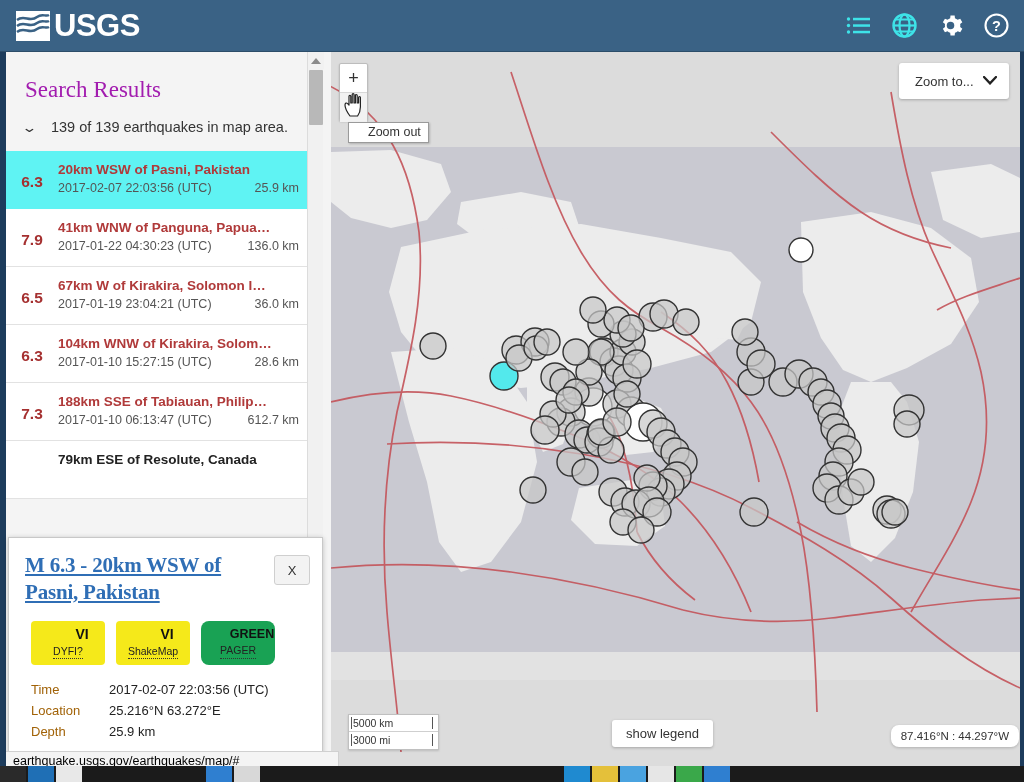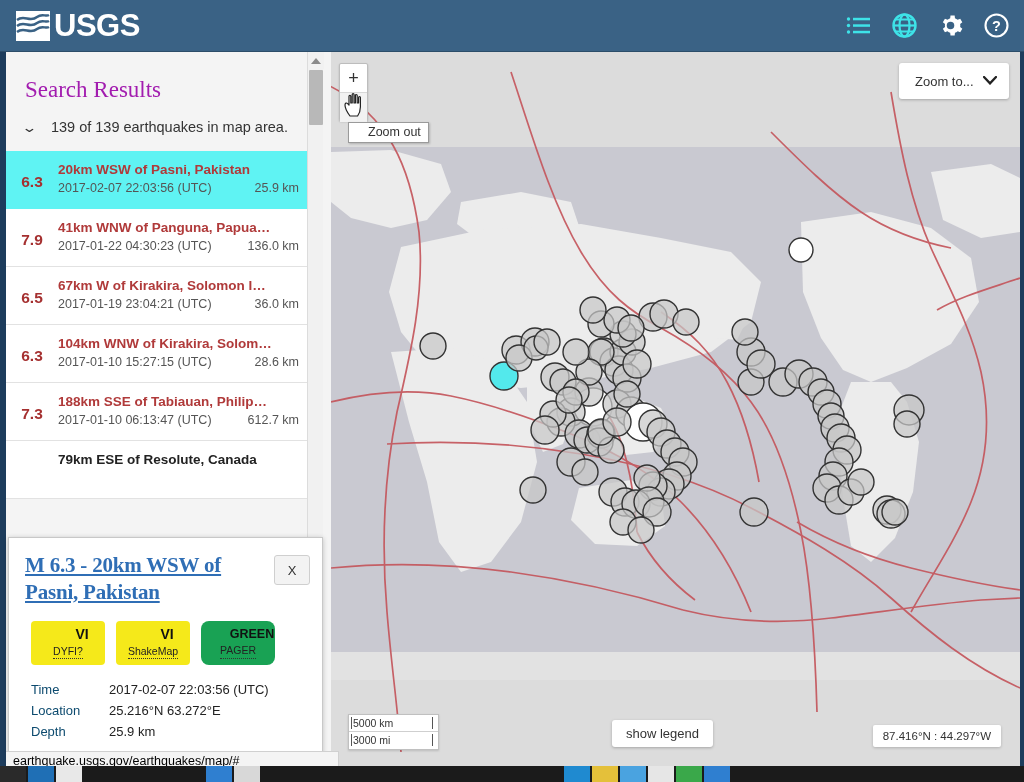--- a/index.html
+++ b/index.html
@@ -116,21 +116,21 @@
   .badge.yellow { background:#f5e91a; }
   .badge.green  { background:#19a254;border-radius:8px; }
   .badge-top { font-size:14px; font-weight:bold; color:#111111; line-height:1.1;margin-left:28px; }
   .badge.green .badge-top { font-size:12.5px; }
   .badge-sub {
     font-size:10.5px; color:#222222; margin-top:2px;
     border-bottom:1px dotted #333; line-height:1.3;
   }
   .detail-rows { padding:17px 0 0 22px; }
   .drow { display:flex; font-size:13px; margin-bottom:6px; }
-  .dlabel { width:78px; flex:none; color:#0c4a6e; }
+  .dlabel { width:78px; flex:none; color:#a16207; }
   .dvalue { color:#222222; }
 
   
   .map {
     position:absolute; left:331px; top:52px; width:689px; height:714px;
     background:#dcdcdc; overflow:hidden;
   }
   .map-canvas { position:absolute; left:0; top:0; width:689px; height:714px; }
   .map-ocean { position:absolute; left:0; top:95px; width:689px; height:532px; background:#c9c9d1; }
 
@@ -172,22 +172,22 @@
     content:""; position:absolute; width:1px; background:#555; height:12px; top:2px;
   }
   .scale-line:before { left:2px; }
   .scale-line:after  { right:5px; }
   .show-legend {
     position:absolute; left:281px; bottom:19px; background:#ffffff;
     border-radius:3px; box-shadow:0 1px 3px rgba(0,0,0,0.25);
     padding:6px 14px; font-size:13px; color:#333333; cursor:pointer;
   }
   .coords {
-    position:absolute; right:19px; bottom:19px; background:#ffffff;
-    border-radius:2px; box-shadow:0 1px 3px rgba(0,0,0,0.2);
+    position:absolute; right:1px; bottom:19px; background:#ffffff;
+    border-radius:8px; box-shadow:0 1px 3px rgba(0,0,0,0.2);
     padding:5px 10px; font-size:11.5px; color:#333333;
   }
 
   
   .statusbar {
     position:absolute; left:6px; bottom:10px; width:333px; height:21px;
     background:#f4f4f4; border:1px solid #d0d0d0; border-left:none;
     font-size:12.5px; color:#000000; padding:2px 0 0 7px; overflow:hidden;
     white-space:nowrap;
   }

